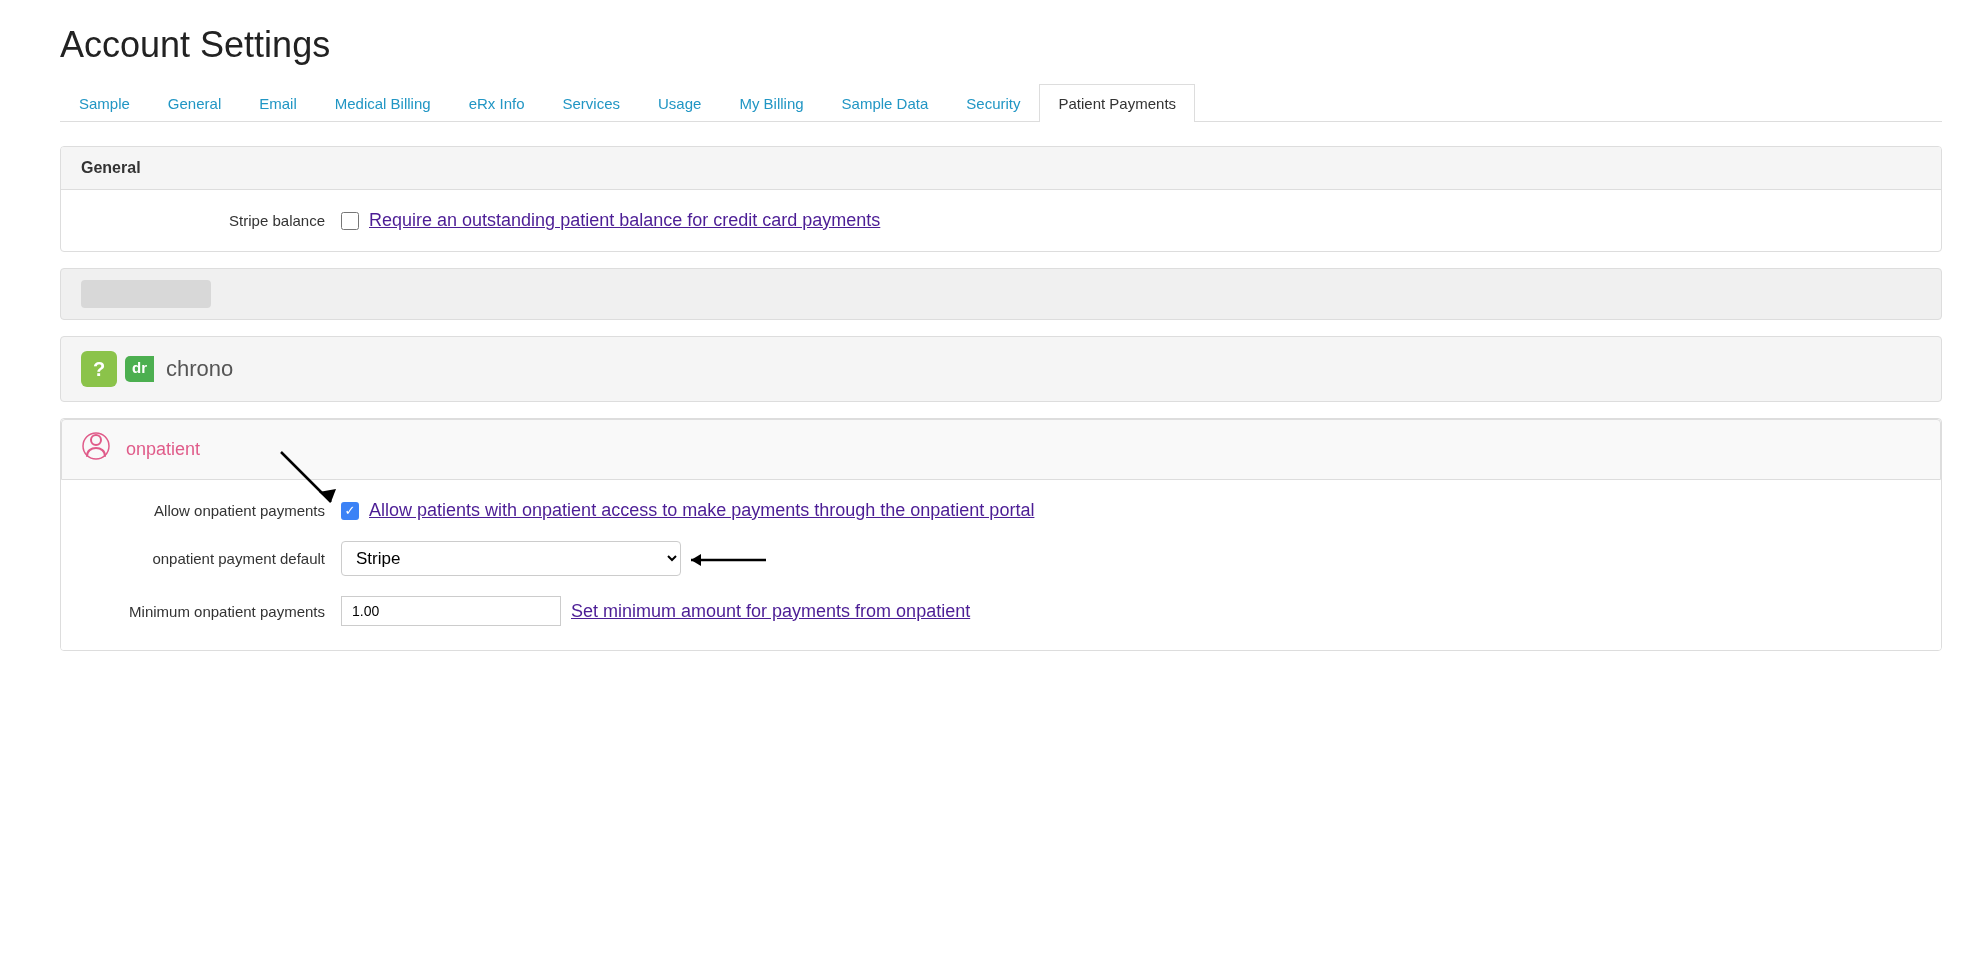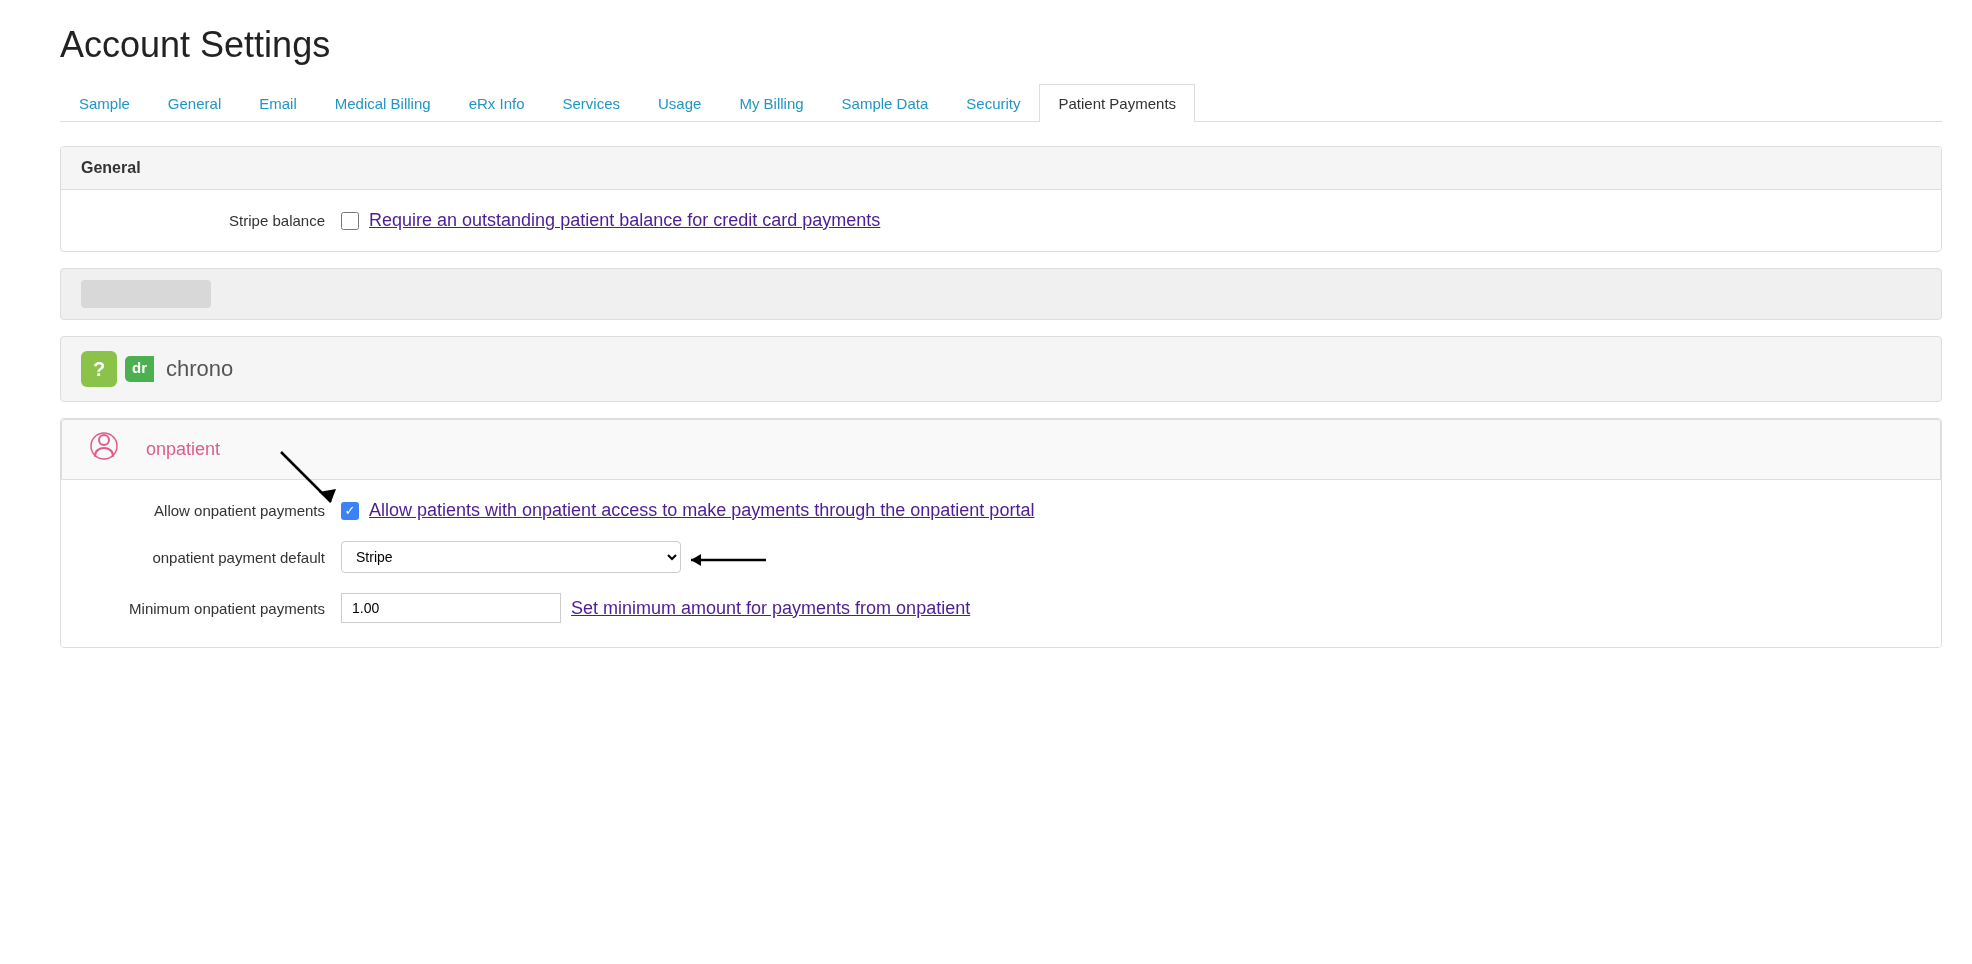--- a/index.html
+++ b/index.html
@@ -98,21 +98,21 @@
       border: 1px solid #ccc;
       border-radius: 0;
       padding: 6px 10px;
       font-size: 14px;
       width: 220px;
     }
     select {
       border: 1px solid #ccc;
       border-radius: 4px;
       padding: 6px 10px;
-      font-size: 14px;
+      font-size: 17px;
       width: 340px;
       background: #fff;
       cursor: pointer;
       appearance: auto;
     }
 
     
     .gray-block {
       border: 1px solid #ddd;
       border-radius: 4px;
@@ -168,22 +168,22 @@
     .chrono-text {
       font-size: 22px;
       color: #555;
       font-weight: 400;
     }
 
     
     .onpatient-header {
       display: flex;
       align-items: center;
-      gap: 28px;
-      padding: 12px 28px;
+      gap: 16px;
+      padding: 12px 20px;
       background: #f9f9f9;
       border: 1px solid #ddd;
       border-top-left-radius: 4px;
       border-top-right-radius: 4px;
       border-bottom: 1px solid #ddd;
     }
     .onpatient-icon {
       color: #e05c8a;
       font-size: 26px;
     }

